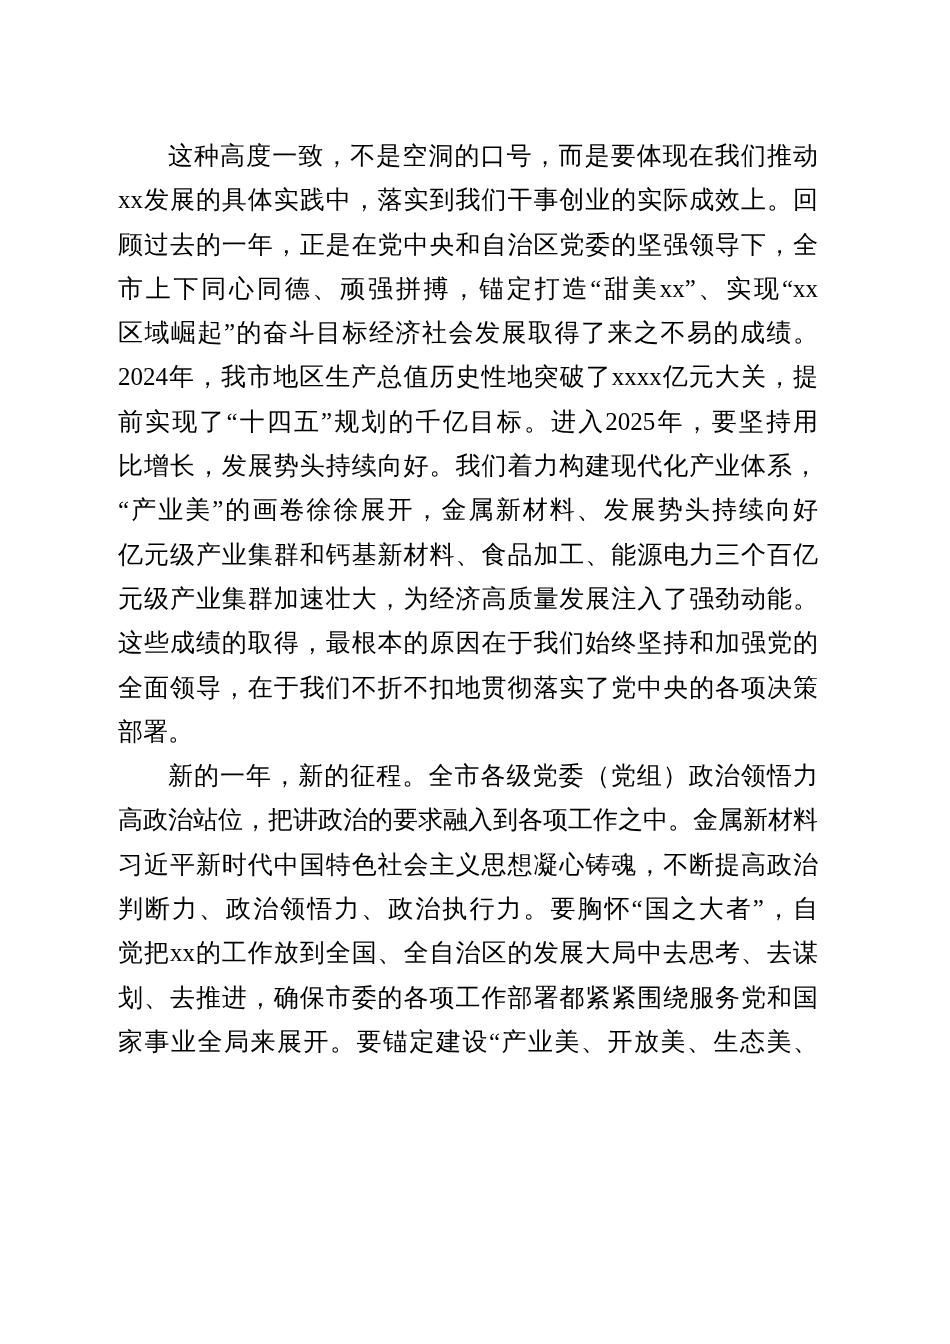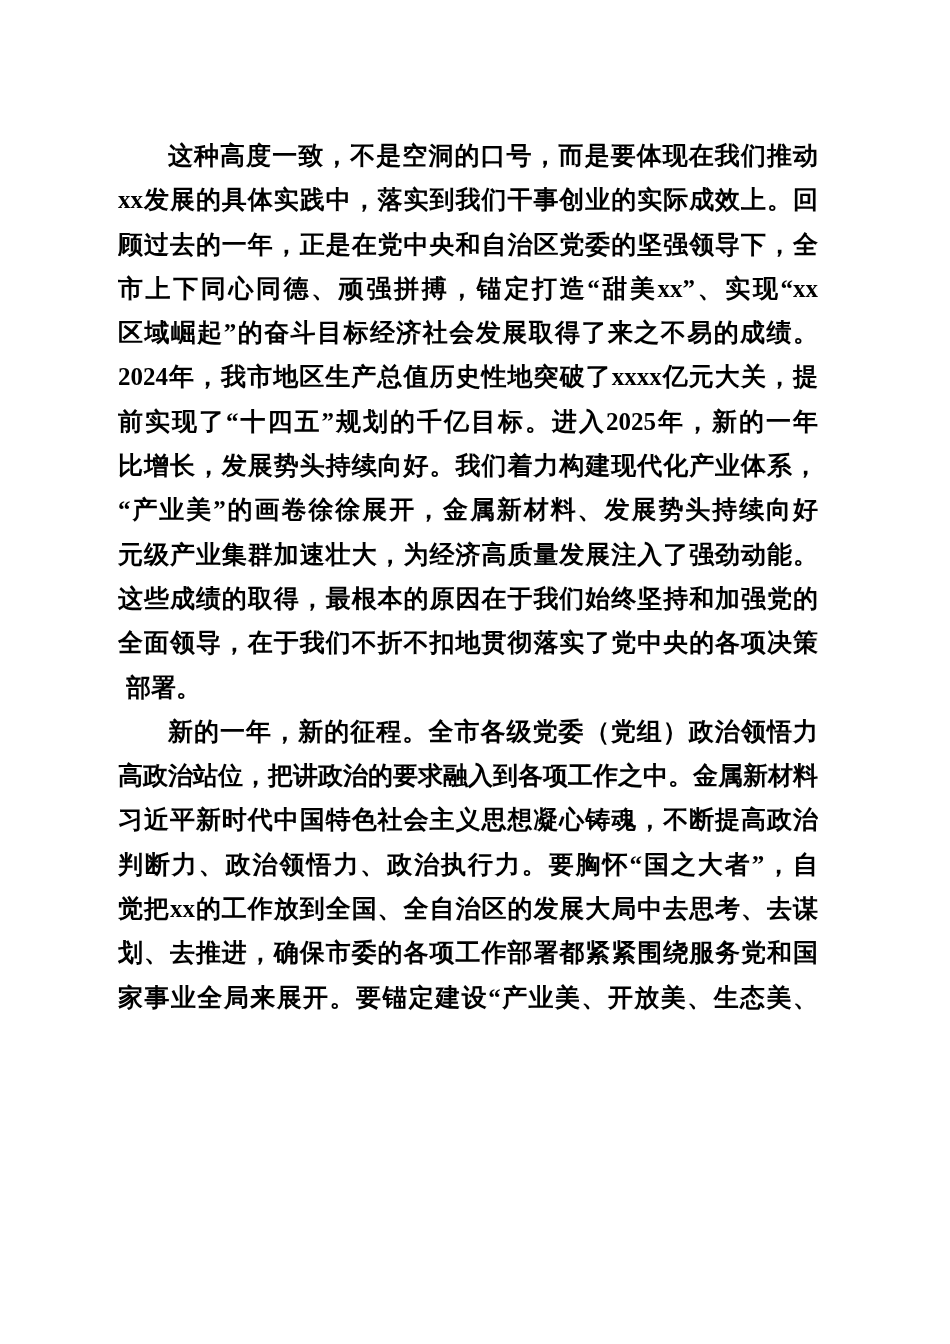--- a/index.html
+++ b/index.html
@@ -23,56 +23,55 @@
   .text-block {
     position: absolute;
     left: 118px;
     top: 134px;
     width: 700px;
     color: #000000;
   }
   .paragraph {
     margin: 0;
     padding: 0;
-    font-weight: bold;
   }
   .line {
     font-size: 25px;
     line-height: 44.3px;
     height: 44.3px;
     text-align: justify;
     text-align-last: justify;
     text-justify: inter-character;
     overflow: hidden;
   }
   .line.indent {
     text-indent: 2em;
   }
   .line.no-justify {
     text-align: left;
     text-align-last: left;
-    margin-left: 8px;
   }
 </style>
 </head>
 <body>
 
 <main class="page">
   <section class="text-block">
 
   <div class="paragraph">
         <div class="line indent">这种高度一致，不是空洞的口号，而是要体现在我们推动</div>
         <div class="line">xx发展的具体实践中，落实到我们干事创业的实际成效上。回</div>
         <div class="line">顾过去的一年，正是在党中央和自治区党委的坚强领导下，全</div>
         <div class="line">市上下同心同德、顽强拼搏，锚定打造“甜美xx”、实现“xx</div>
         <div class="line">区域崛起”的奋斗目标经济社会发展取得了来之不易的成绩。</div>
         <div class="line">2024年，我市地区生产总值历史性地突破了xxxx亿元大关，提</div>
-        <div class="line">前实现了“十四五”规划的千亿目标。进入2025年，新的一年</div>
+        <div class="line">前实现了“十四五”规划的千亿目标。进入2025年，要坚持用</div>
         <div class="line">比增长，发展势头持续向好。我们着力构建现代化产业体系，</div>
         <div class="line">“产业美”的画卷徐徐展开，金属新材料、发展势头持续向好</div>
+        <div class="line">亿元级产业集群和钙基新材料、食品加工、能源电力三个百亿</div>
         <div class="line">元级产业集群加速壮大，为经济高质量发展注入了强劲动能。</div>
         <div class="line">这些成绩的取得，最根本的原因在于我们始终坚持和加强党的</div>
         <div class="line">全面领导，在于我们不折不扣地贯彻落实了党中央的各项决策</div>
         <div class="line no-justify">部署。</div>
       </div>
       <div class="paragraph">
         <div class="line indent">新的一年，新的征程。全市各级党委（党组）政治领悟力</div>
         <div class="line">高政治站位，把讲政治的要求融入到各项工作之中。金属新材料</div>
         <div class="line">习近平新时代中国特色社会主义思想凝心铸魂，不断提高政治</div>
         <div class="line">判断力、政治领悟力、政治执行力。要胸怀“国之大者”，自</div>

